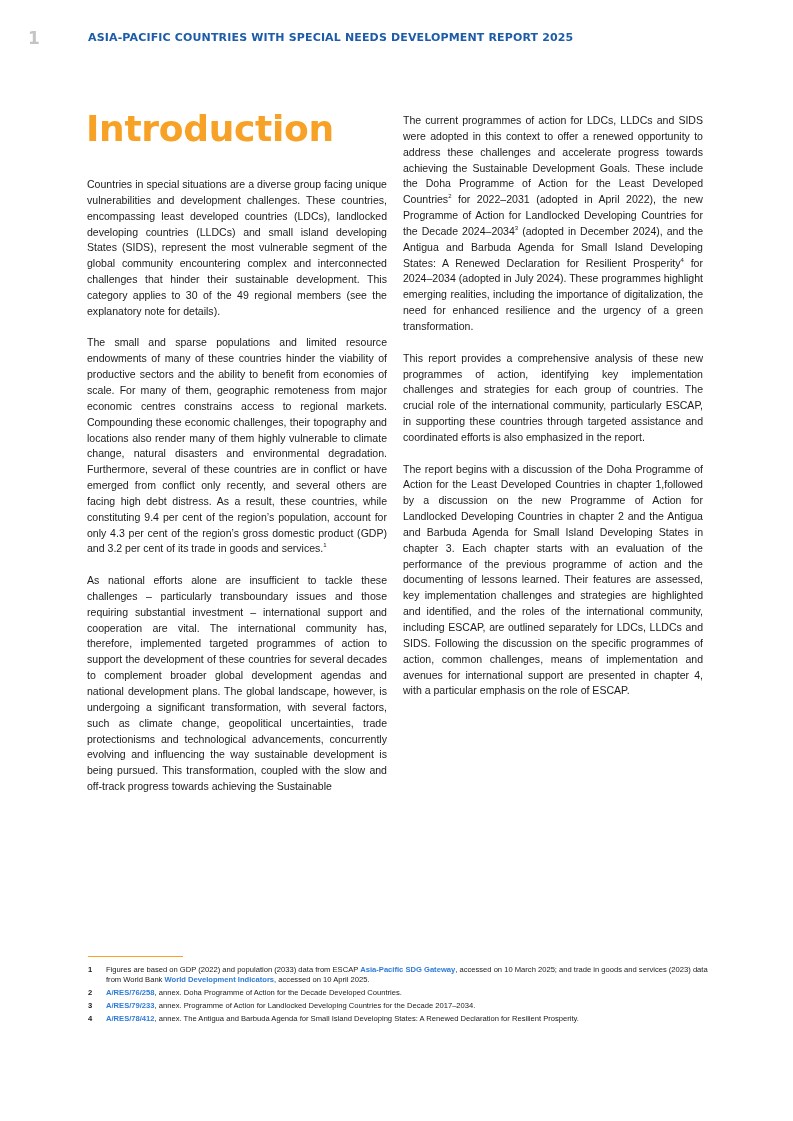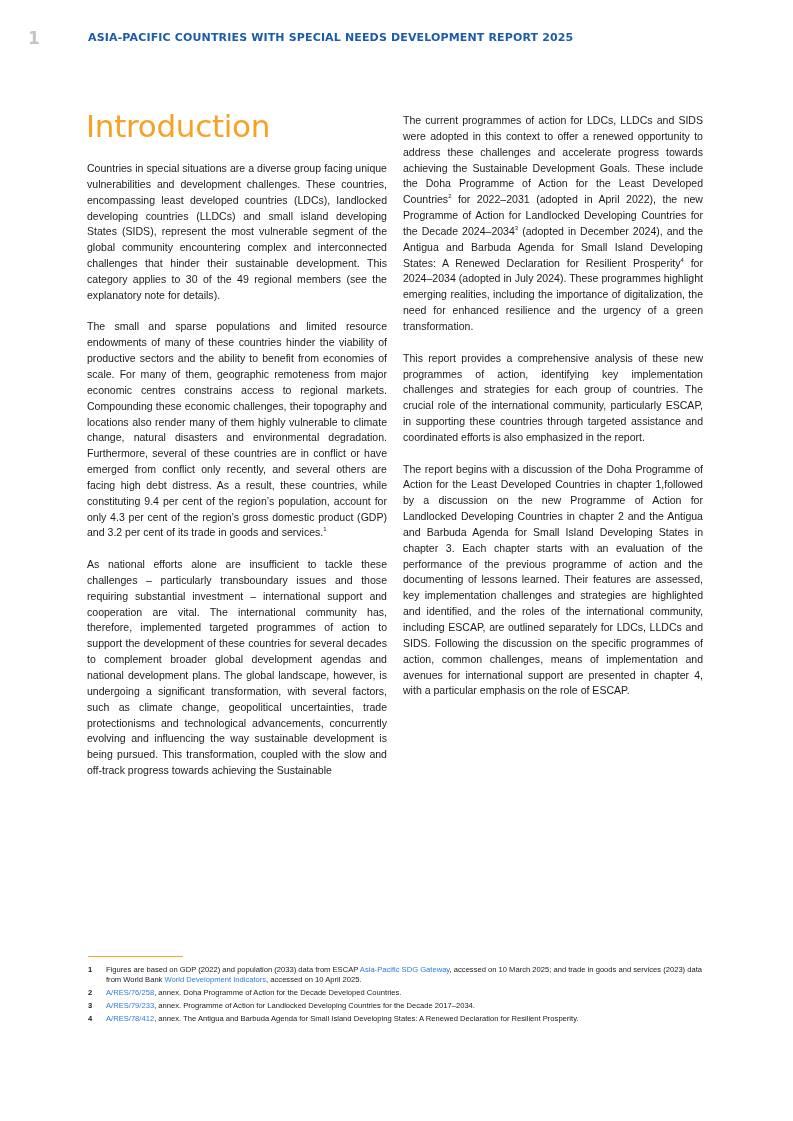--- a/index.html
+++ b/index.html
@@ -2,33 +2,33 @@
 <html><head>
 <meta charset="utf-8">
 <style>
   html, body { margin: 0; padding: 0; background: #ffffff; }
   body { width: 793px; height: 1121px; position: relative; overflow: hidden;
          font-family: "Liberation Sans", sans-serif; color: #1a1a1a; }
   .page-num { position: absolute; left: 28px; top: 28px; font-size: 17px; font-weight: bold;
               color: #c4c4c4; font-family: "DejaVu Sans", sans-serif; }
   .running-head { position: absolute; left: 88px; top: 31px; font-size: 11px; font-weight: bold;
                   color: #1c5ca8; letter-spacing: 0.15px; font-family: "DejaVu Sans", sans-serif; }
-  .title { position: absolute; left: 86px; top: 108px; font-size: 31px; font-weight: normal;
+  .title { position: absolute; left: 86px; top: 108px; font-size: 36px; font-weight: bold;
            color: #f7a126; font-family: "DejaVu Sans", sans-serif; letter-spacing: -0.3px; margin: 0; text-align: center; }
   .col { position: absolute; width: 300px; font-size: 10.55px; line-height: 15.85px; text-align: justify; }
   .col p { margin: 0 0 15.85px 0; }
-  .col-left { left: 87px; top: 161px; }
+  .col-left { left: 87px; top: 177px; }
   .col-right { left: 403px; top: 113px; }
   sup { font-size: 6px; line-height: 0; vertical-align: super; }
   .fn-rule { position: absolute; left: 88px; top: 956px; width: 95px; height: 1px; background: #f7a126; }
   .footnotes { position: absolute; left: 88px; top: 965px; width: 620px; font-size: 7.6px; line-height: 10.2px; }
   .fn { display: flex; margin-bottom: 2.6px; }
   .fn-num { width: 18px; flex: none; font-weight: bold; }
   .fn-text { flex: 1; }
-  .link { color: #2e7bd6; }
+  .link { color: #2e7bd6; font-weight: bold; }
 </style>
 </head>
 <body>
 
 <div class="page-num">1</div>
 <div class="running-head">ASIA-PACIFIC COUNTRIES WITH SPECIAL NEEDS DEVELOPMENT REPORT 2025</div>
 
 <h1 class="title">Introduction</h1>
 
 <div class="col col-left">

